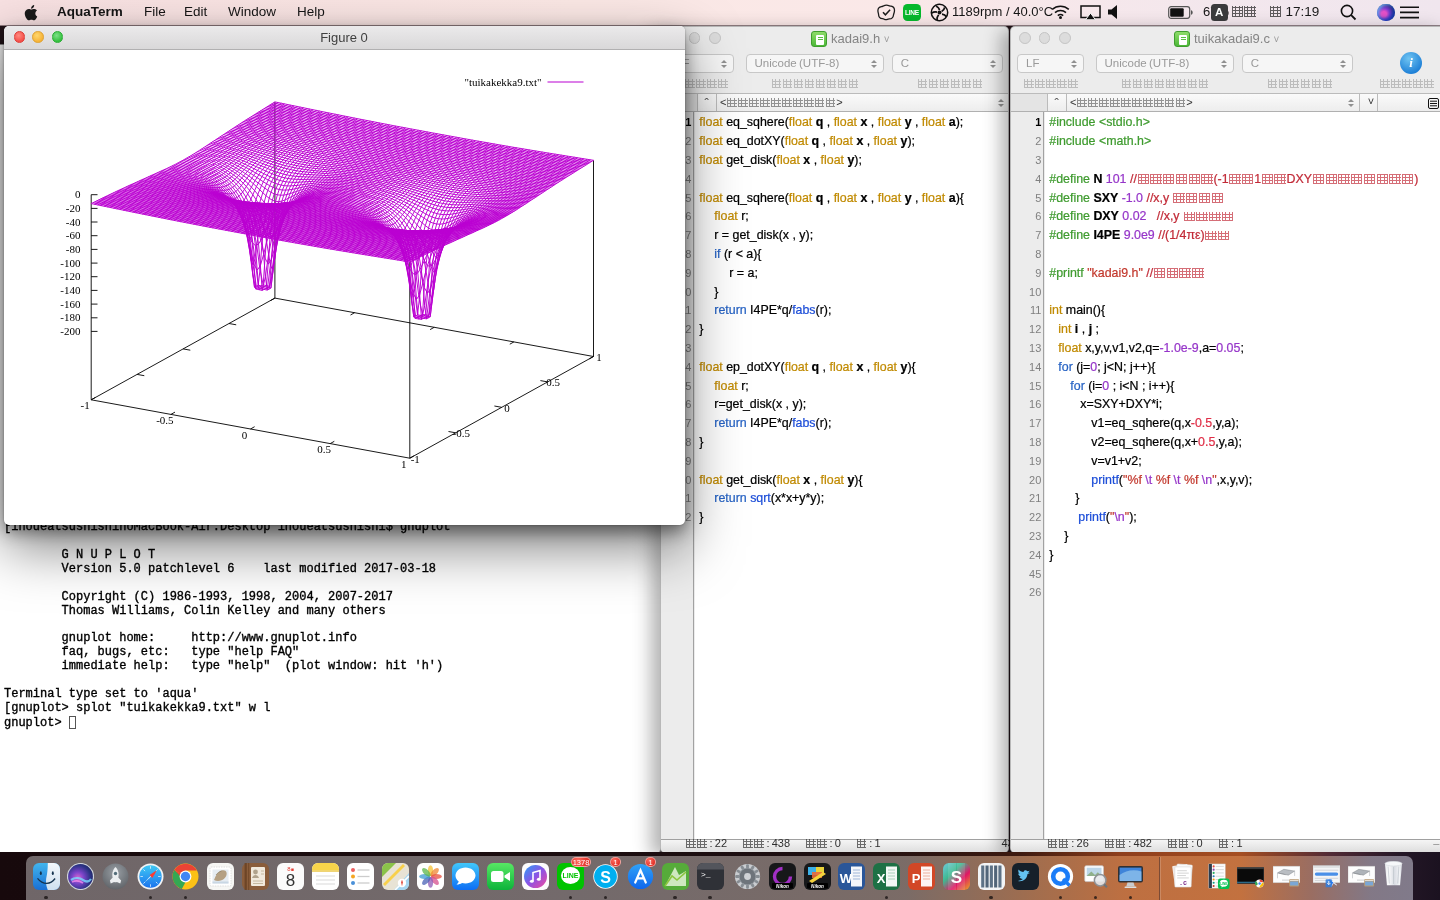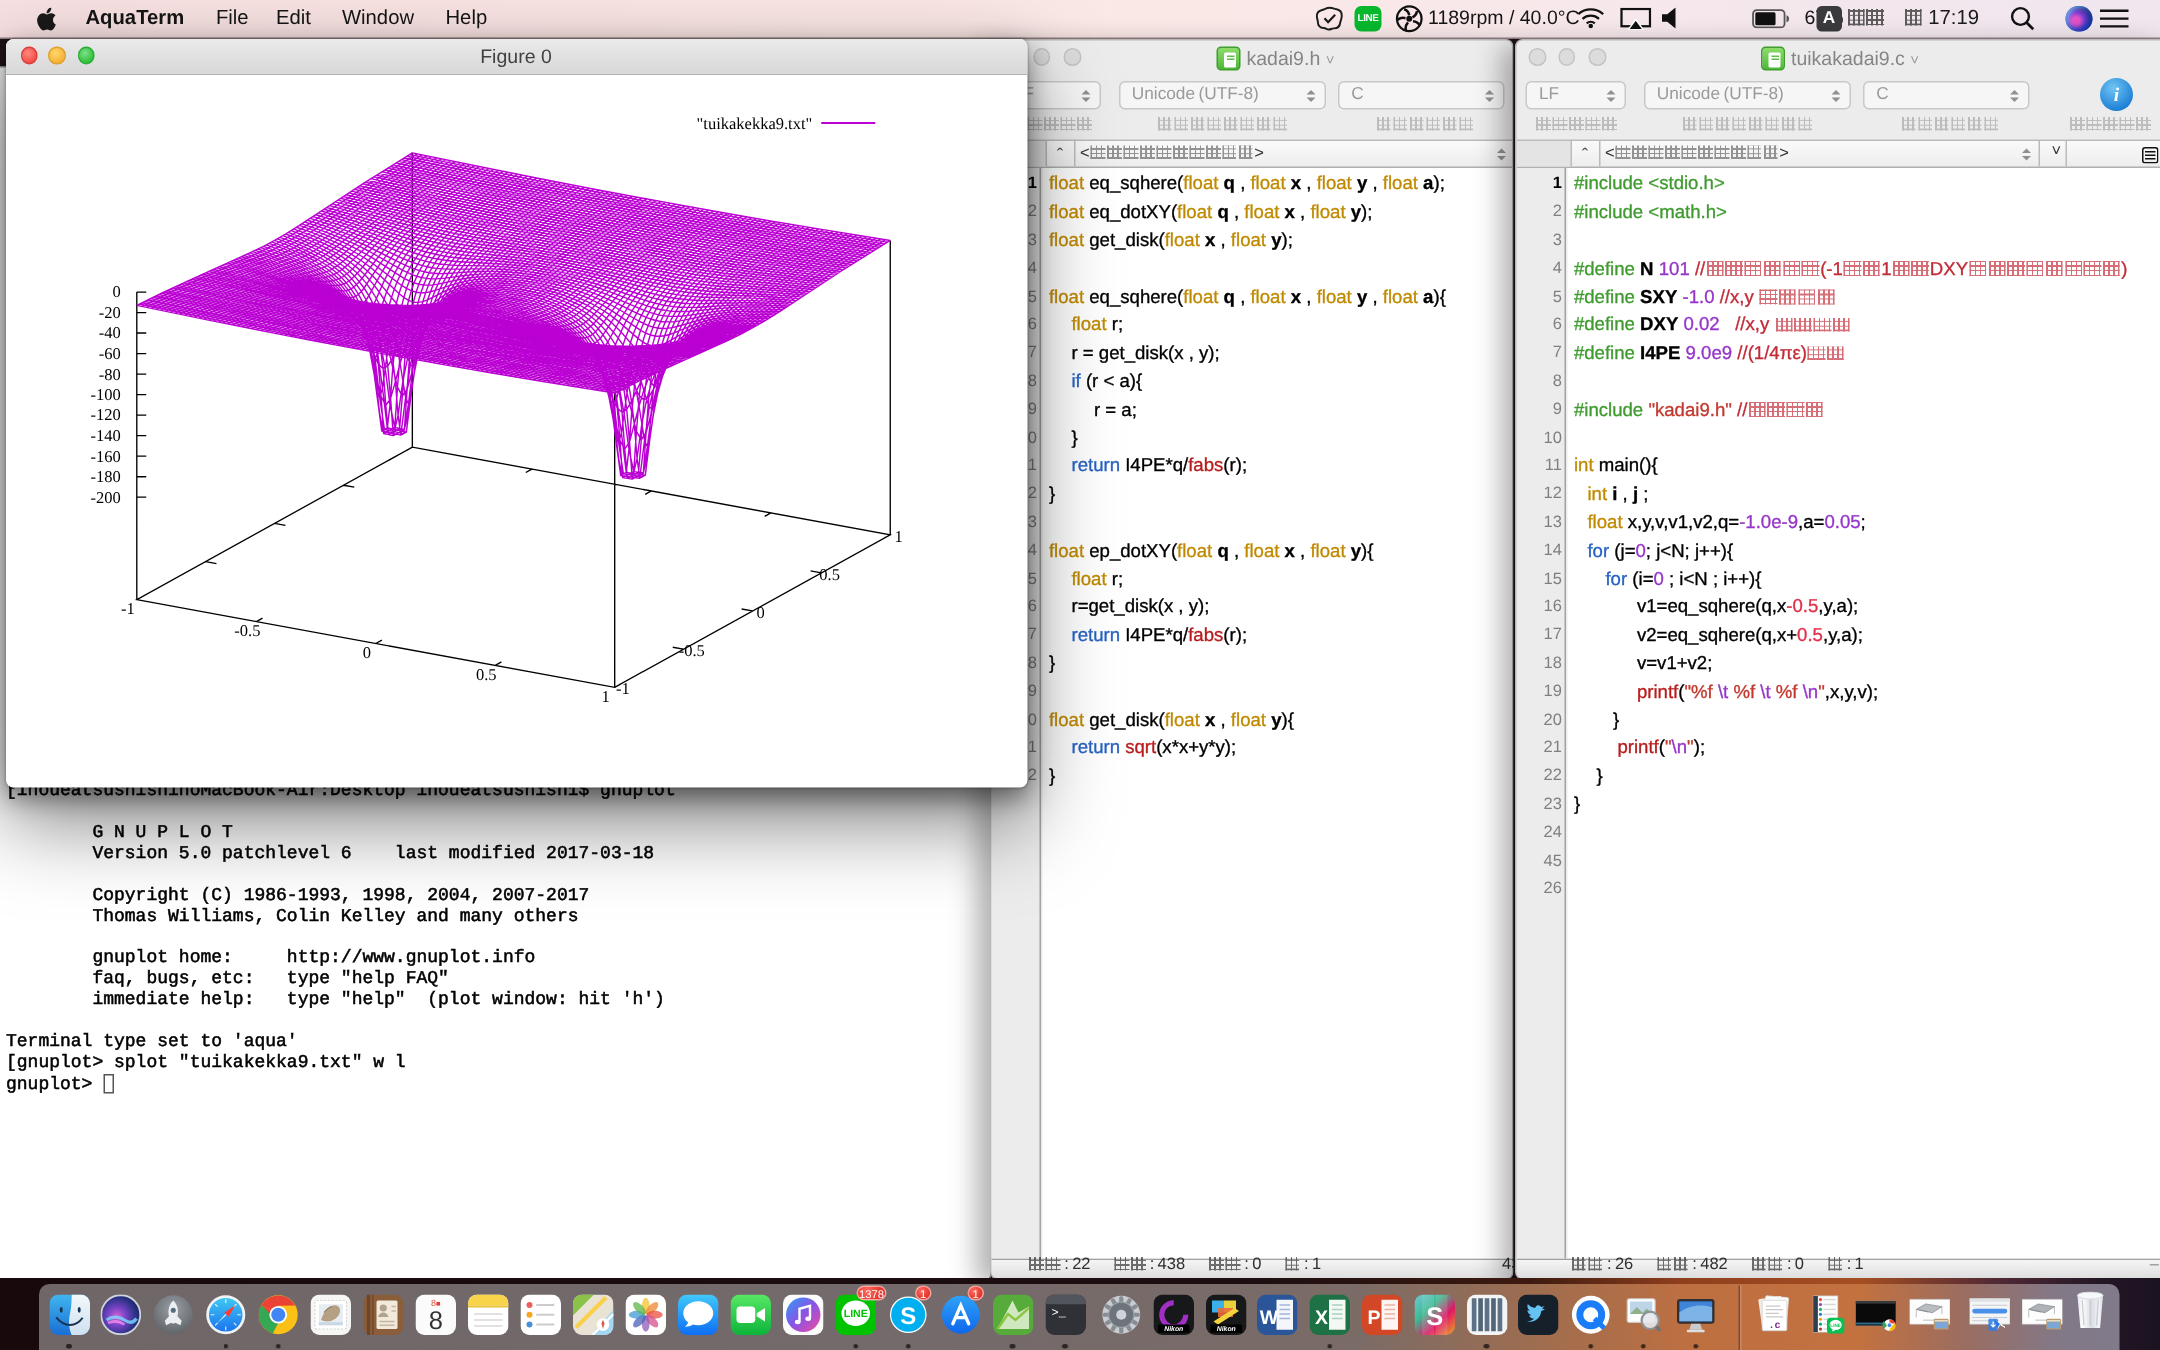--- a/index.html
+++ b/index.html
@@ -35,21 +35,21 @@
 .gut{position:absolute;left:0;top:85.1px;bottom:12.5px;width:33.3px;background:#ececec;border-right:1px solid #a2a2a2}
 .codebg{position:absolute;left:34.3px;top:85.1px;bottom:12.5px;right:0;background:#fff}
 .lnum{position:absolute;left:0;width:30.3px;text-align:right;font-size:11px;color:#7f7f7f}
 .lines{position:absolute;left:38.3px;top:0;font-size:12.4px;color:#000;-webkit-text-stroke:.22px currentColor}
 .cl{height:18.8px;line-height:18.8px;white-space:pre}
 .nums .cl{height:18.8px;line-height:18.8px}
 .sbar{position:absolute;left:0;right:0;bottom:0;height:12.5px;border-top:1px solid #a0a0a0;
  background:linear-gradient(#f5f5f5,#dedede);border-radius:0 0 5px 5px;font-size:11px;color:#2e2e2e}
 .sbar .st{position:absolute;top:-3px;white-space:pre}
 
-.t{color:#c08a00}.kw{color:#2763c4}.fn{color:#b91c1c}.num{color:#9636c9}.fl{color:#e03048}
+.t{color:#c08a00}.kw{color:#2763c4}.fn{color:#1d4ed8}.num{color:#9636c9}.fl{color:#e03048}
 .pp{color:#3f9b2f}.cm{color:#c22b38}.str{color:#c3392e}.esc{color:#9636c9}
 
 .j{display:inline-block;vertical-align:baseline;margin:0 .7px -1px .7px;
  background-image:repeating-linear-gradient(0deg,currentColor 0 1px,transparent 1px 3.1px),
  repeating-linear-gradient(90deg,currentColor 0 1px,transparent 1px 3.4px);opacity:.68}
 .j11{width:11.4px;height:9.6px}
 .j10{width:9.6px;height:9px}
 .j12{width:11.4px;height:10.6px}
 .jk{opacity:.5}
 
@@ -288,27 +288,28 @@
       </div>
       <div class="lines" style="top:86.9px">
         <div class="cl" style="padding-left:0px"><span class="pp">#include &lt;stdio.h&gt;</span></div>
         <div class="cl" style="padding-left:0px"><span class="pp">#include &lt;math.h&gt;</span></div>
         <div class="cl" style="padding-left:0px"></div>
         <div class="cl" style="padding-left:0px"><span class="pp">#define</span> <b>N</b> <span class="num">101</span> <span class="cm">//<i class="j j11 "></i><i class="j j11 "></i><i class="j j11 "></i><i class="j j11 "></i><i class="j j11 "></i><i class="j j11 "></i>(-1<i class="j j11 "></i><i class="j j11 "></i>1<i class="j j11 "></i><i class="j j11 "></i>DXY<i class="j j11 "></i><i class="j j11 "></i><i class="j j11 "></i><i class="j j11 "></i><i class="j j11 "></i><i class="j j11 "></i><i class="j j11 "></i><i class="j j11 "></i>)</span></div>
         <div class="cl" style="padding-left:0px"><span class="pp">#define</span> <b>SXY</b> <span class="num">-1.0</span> <span class="cm">//x,y <i class="j j11 "></i><i class="j j11 "></i><i class="j j11 "></i><i class="j j11 "></i></span></div>
         <div class="cl" style="padding-left:0px"><span class="pp">#define</span> <b>DXY</b> <span class="num">0.02</span>&nbsp;&nbsp; <span class="cm">//x,y <i class="j j11 "></i><i class="j j11 "></i><i class="j j11 "></i><i class="j j11 "></i></span></div>
         <div class="cl" style="padding-left:0px"><span class="pp">#define</span> <b>I4PE</b> <span class="num">9.0e9</span> <span class="cm">//(1/4πε)<i class="j j11 "></i><i class="j j11 "></i></span></div>
         <div class="cl" style="padding-left:0px"></div>
-        <div class="cl" style="padding-left:0px"><span class="pp">#include</span> <span class="str">"kadai9.h"</span> <span class="cm">//<i class="j j11 "></i><i class="j j11 "></i><i class="j j11 "></i><i class="j j11 "></i></span></div>
+        <div class="cl" style="padding-left:0px"><span class="pp">#printf</span> <span class="str">"kadai9.h"</span> <span class="cm">//<i class="j j11 "></i><i class="j j11 "></i><i class="j j11 "></i><i class="j j11 "></i></span></div>
         <div class="cl" style="padding-left:0px"></div>
         <div class="cl" style="padding-left:0px"><span class="t">int</span> main(){</div>
         <div class="cl" style="padding-left:9px"><span class="t">int</span> <b>i</b> , <b>j</b> ;</div>
         <div class="cl" style="padding-left:9px"><span class="t">float</span> x,y,v,v1,v2,q=<span class="num">-1.0e-9</span>,a=<span class="num">0.05</span>;</div>
         <div class="cl" style="padding-left:9px"><span class="kw">for</span> (j=<span class="num">0</span>; j&lt;N; j++){</div>
         <div class="cl" style="padding-left:21px"><span class="kw">for</span> (i=<span class="num">0</span> ; i&lt;N ; i++){</div>
+        <div class="cl" style="padding-left:31px">x=SXY+DXY*i;</div>
         <div class="cl" style="padding-left:42px">v1=eq_sqhere(q,x<span class="fl">-0.5</span>,y,a);</div>
         <div class="cl" style="padding-left:42px">v2=eq_sqhere(q,x+<span class="fl">0.5</span>,y,a);</div>
         <div class="cl" style="padding-left:42px">v=v1+v2;</div>
         <div class="cl" style="padding-left:42px"><span class="fn">printf</span>(<span class="str">"%f <span class="esc">\t</span> %f <span class="esc">\t</span> %f <span class="esc">\n</span>"</span>,x,y,v);</div>
         <div class="cl" style="padding-left:26px">}</div>
         <div class="cl" style="padding-left:29px"><span class="fn">printf</span>(<span class="str">"<span class="esc">\n</span>"</span>);</div>
         <div class="cl" style="padding-left:15px">}</div>
         <div class="cl" style="padding-left:0px">}</div>
       </div>
       <div class="sbar">

